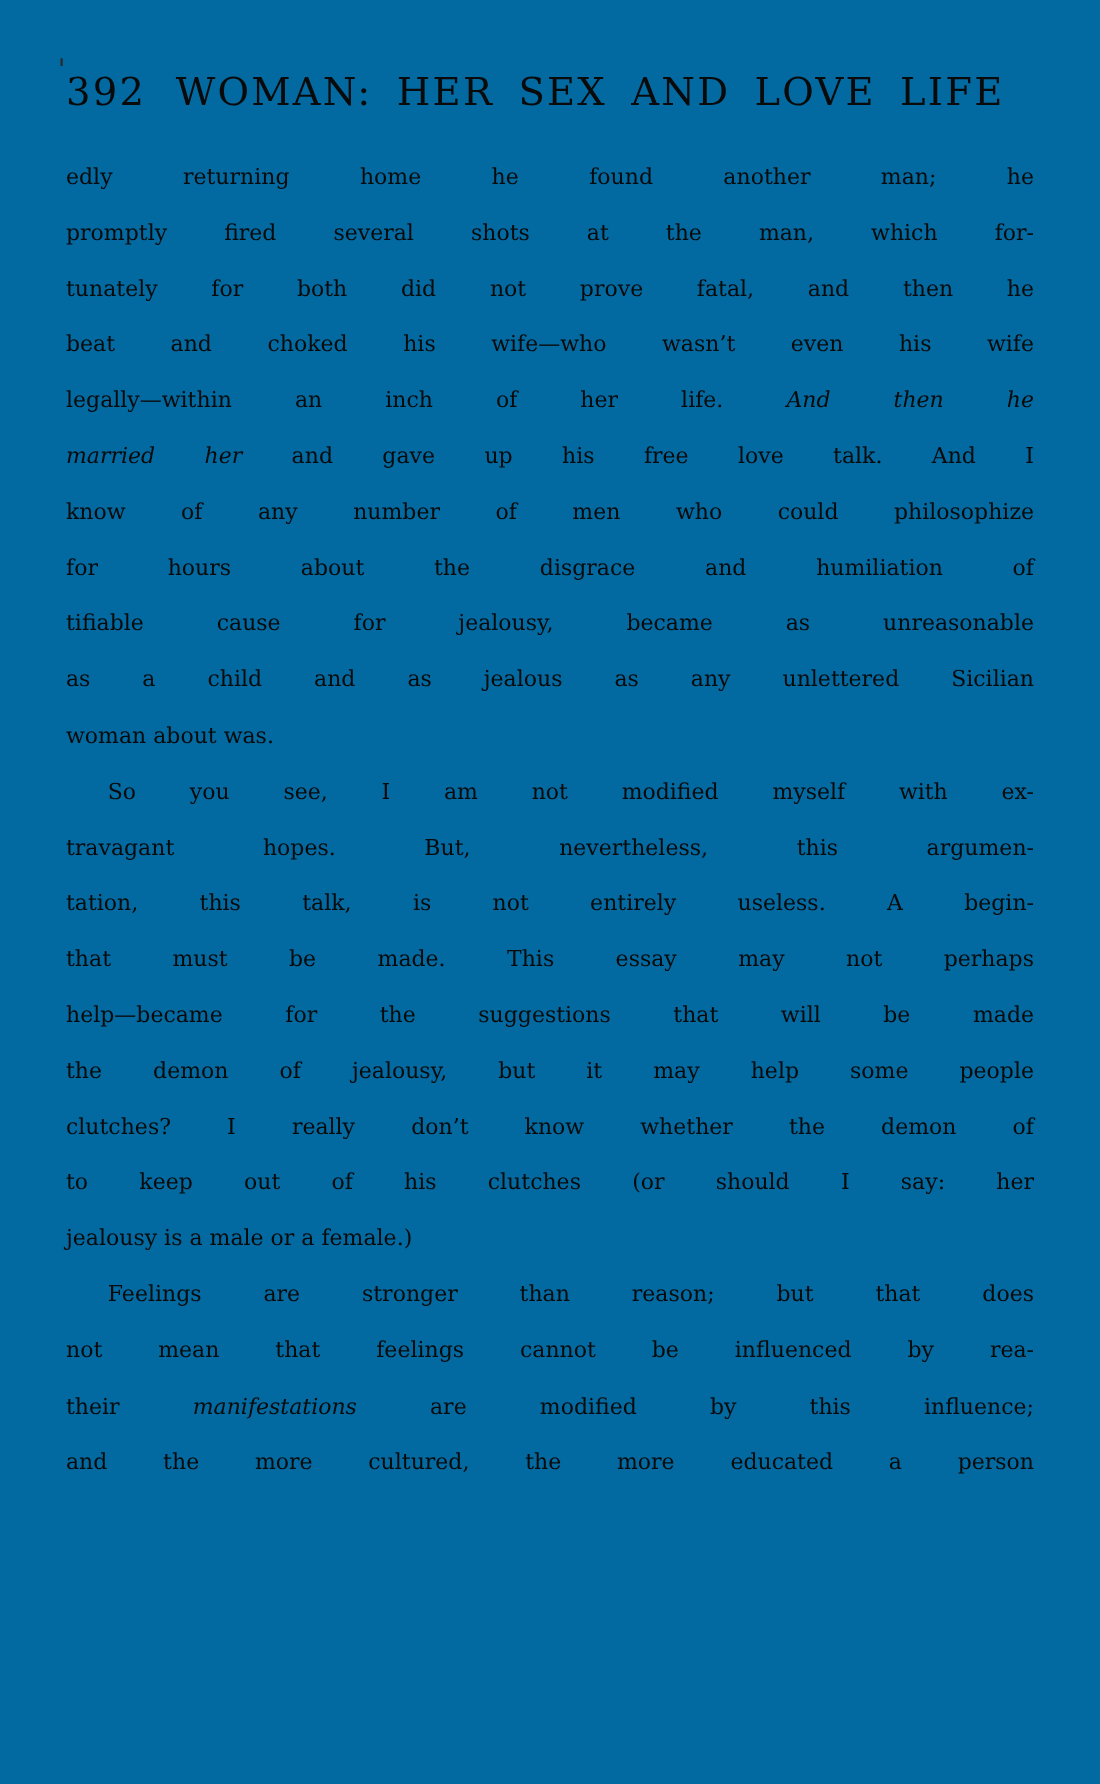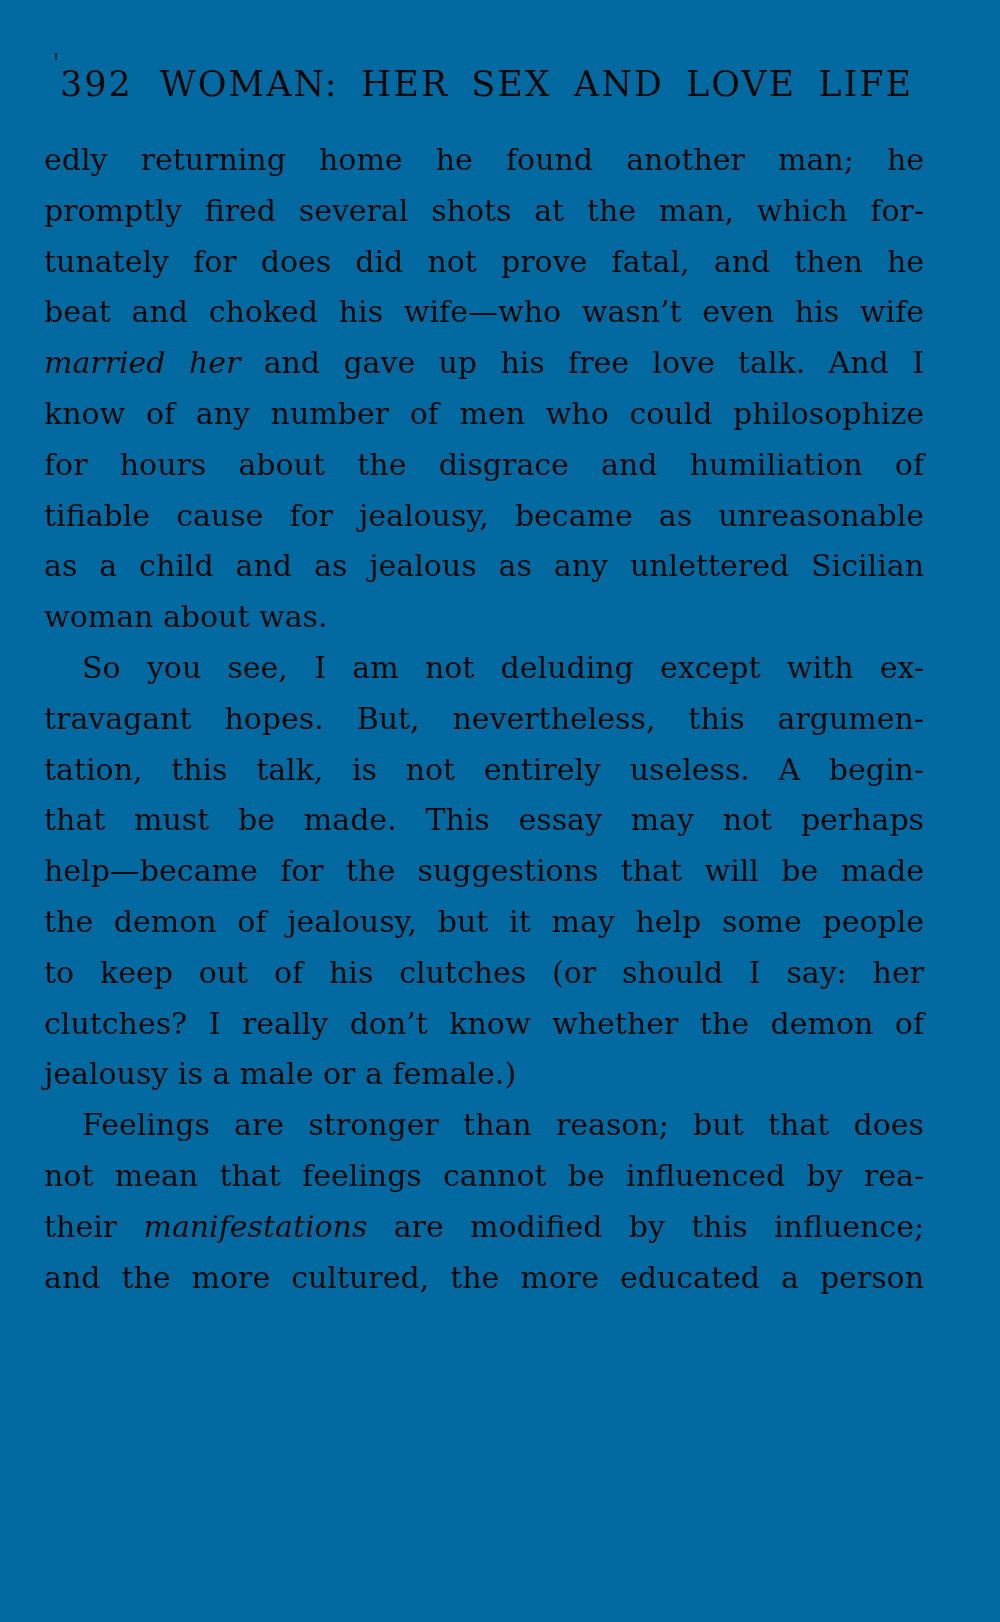--- a/index.html
+++ b/index.html
@@ -40,23 +40,23 @@
   }
   .running-title {
     flex: 1;
     text-align: center;
     letter-spacing: 2px;
     word-spacing: 9px;
   }
   .body-text {
     position: absolute;
     top: 135px;
-    left: 44px;
+    left: 60px;
     width: 880px;
-    font-size: 30px;
+    font-size: 20px;
     line-height: 50.8px;
   }
   .para {
     margin: 0;
   }
   .line {
     text-align: justify;
     text-align-last: justify;
   }
   .line.short {
@@ -79,38 +79,39 @@
 
   <div class="page-header">
     <span class="page-number">392</span>
     <span class="running-title">WOMAN: HER SEX AND LOVE LIFE</span>
   </div>
 
   <div class="body-text">
       <div class="para">
         <div class="line"><span>edly returning home he found another man; he</span></div>
         <div class="line"><span>promptly fired several shots at the man, which for-</span></div>
-        <div class="line"><span>tunately for does did not prove fatal, and then he</span></div>
+        <div class="line"><span>tunately for both did not prove fatal, and then he</span></div>
         <div class="line"><span>beat and choked his wife—who wasn’t even his wife</span></div>
+        <div class="line"><span>legally—within an inch of her life. </span><span class="it">And then he</span></div>
         <div class="line"><span class="it">married her</span><span> and gave up his free love talk. And I</span></div>
         <div class="line"><span>know of any number of men who could philosophize</span></div>
         <div class="line"><span>for hours about the disgrace and humiliation of</span></div>
         <div class="line"><span>tifiable cause for jealousy, became as unreasonable</span></div>
         <div class="line"><span>as a child and as jealous as any unlettered Sicilian</span></div>
         <div class="line short"><span>woman about was.</span></div>
       </div>
       <div class="para">
-        <div class="line indent"><span>So you see, I am not deluding except with ex-</span></div>
+        <div class="line indent"><span>So you see, I am not modified myself with ex-</span></div>
         <div class="line"><span>travagant hopes. But, nevertheless, this argumen-</span></div>
         <div class="line"><span>tation, this talk, is not entirely useless. A begin-</span></div>
         <div class="line"><span>that must be made. This essay may not perhaps</span></div>
         <div class="line"><span>help—became for the suggestions that will be made</span></div>
         <div class="line"><span>the demon of jealousy, but it may help some people</span></div>
+        <div class="line"><span>clutches? I really don’t know whether the demon of</span></div>
         <div class="line"><span>to keep out of his clutches (or should I say: her</span></div>
-        <div class="line"><span>clutches? I really don’t know whether the demon of</span></div>
         <div class="line short"><span>jealousy is a male or a female.)</span></div>
       </div>
       <div class="para">
         <div class="line indent"><span>Feelings are stronger than reason; but that does</span></div>
         <div class="line"><span>not mean that feelings cannot be influenced by rea-</span></div>
         <div class="line"><span>their </span><span class="it">manifestations</span><span> are modified by this influence;</span></div>
         <div class="line"><span>and the more cultured, the more educated a person</span></div>
       </div>
     </div>
 

